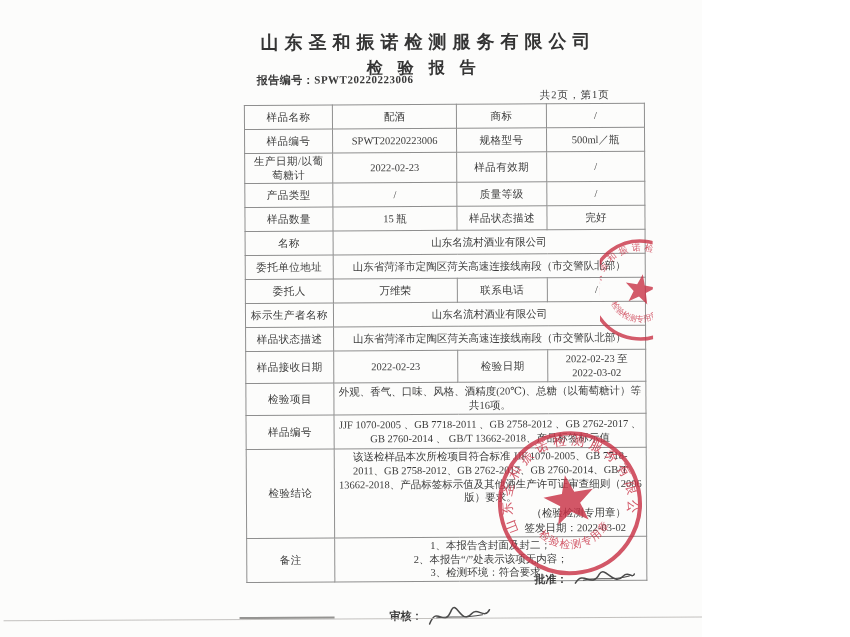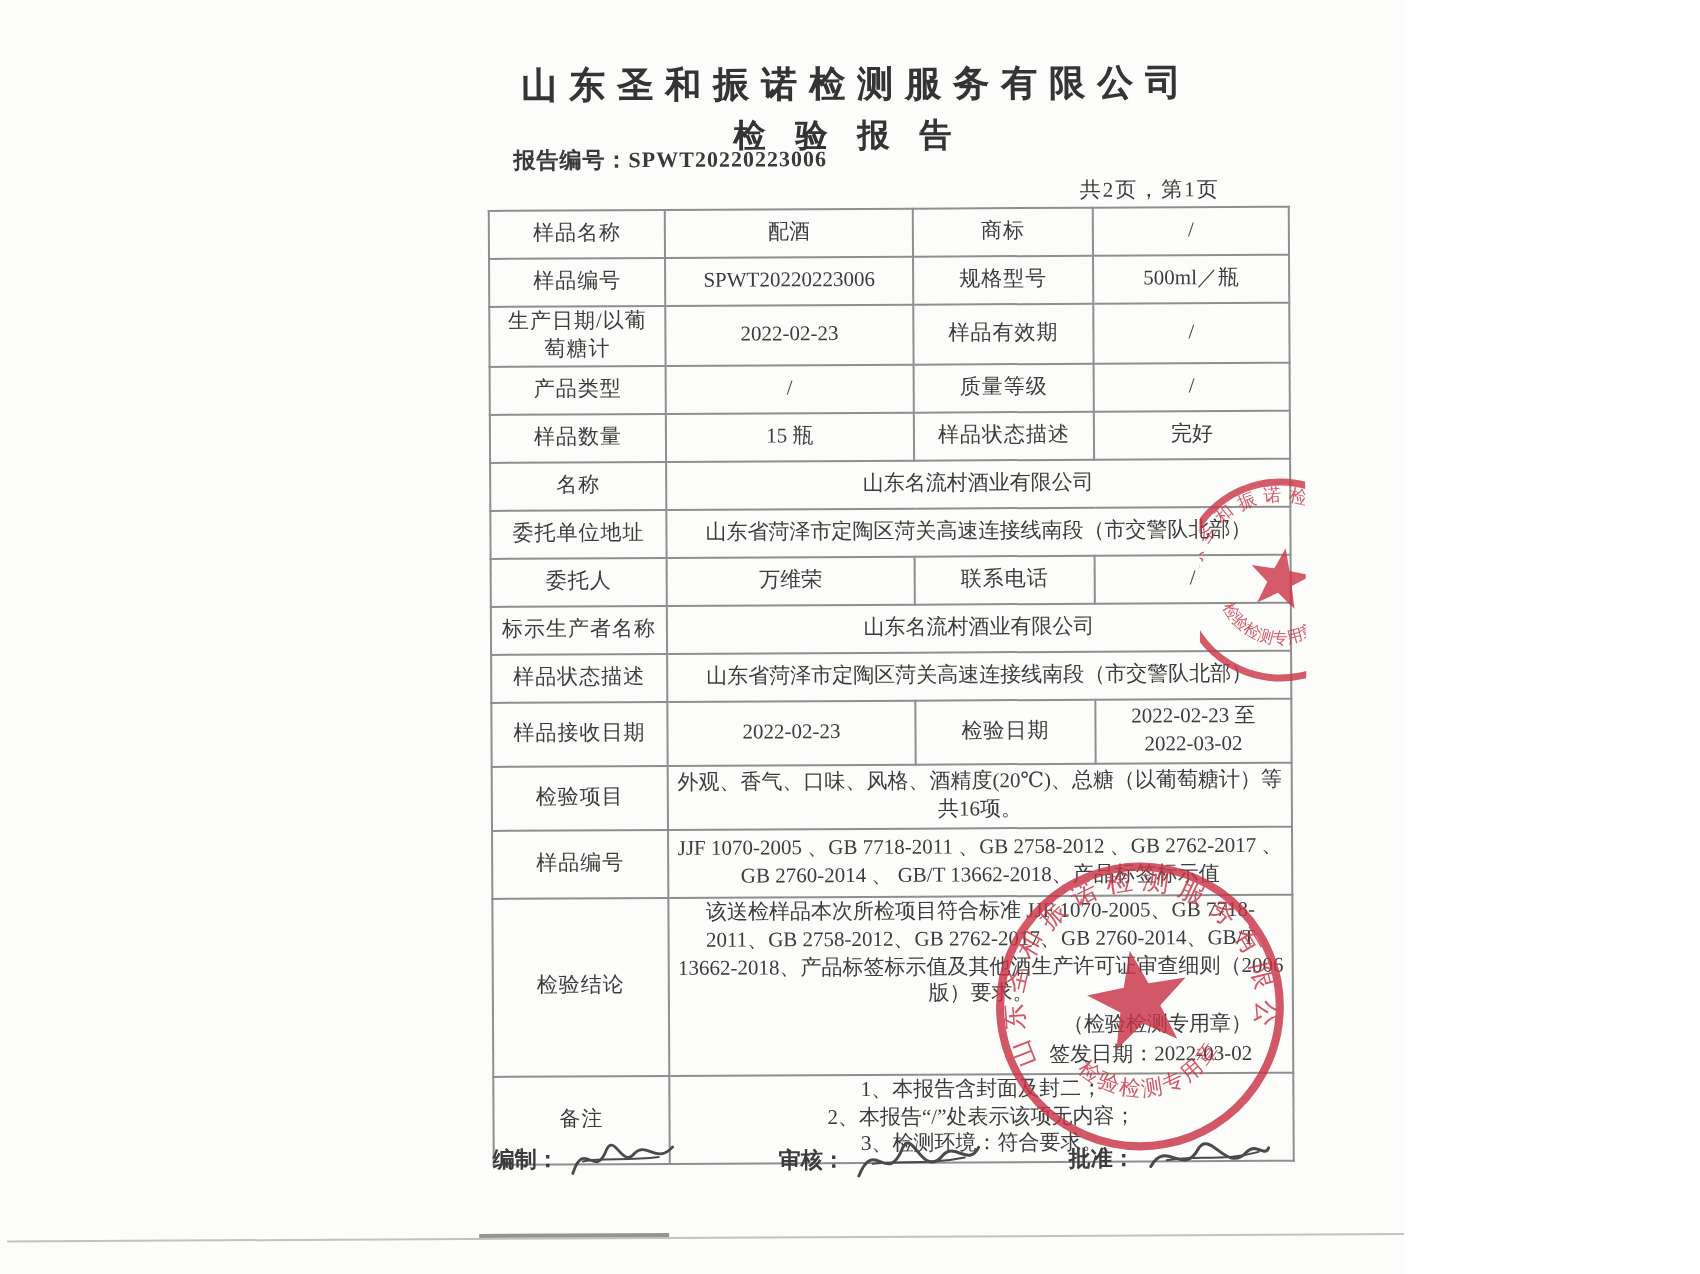--- a/index.html
+++ b/index.html
@@ -192,27 +192,21 @@
         <text font-size="9" fill="#c93347">
           <textPath href="#edgeArcTop" startOffset="1" textLength="168">山东圣和振诺检测服务有限公司</textPath>
         </text>
         <text font-size="8" fill="#c93347">
           <textPath href="#edgeArcBottom" startOffset="2" textLength="56">检验检测专用章</textPath>
         </text>
       </svg>
     </div>
 
     <div class="sig-row">
-      <div class="sig-item" style="left:0px;">
-        <span>编制：</span><svg width="56" height="28" viewBox="0 0 56 28">
-          <path d="M3 20 C9 2 14 24 20 8 C24 0 28 18 34 10 C40 4 45 16 53 7" fill="none" stroke="#4a4a4a" stroke-width="1.4" stroke-linecap="round"></path>
-          <path d="M8 14 C18 12 30 14 46 12" fill="none" stroke="#4a4a4a" stroke-width="1" stroke-linecap="round"></path>
-        </svg>
-      </div>
-      <div class="sig-item" style="left:143px;">
+      <div class="sig-item" style="left:143px;margin-top:36px;">
         <span>审核：</span><svg width="66" height="30" viewBox="0 0 66 30">
           <path d="M3 22 C11 2 17 28 25 8 C30 -2 35 24 45 12 C51 5 58 18 63 8" fill="none" stroke="#4a4a4a" stroke-width="1.5" stroke-linecap="round"></path>
           <path d="M10 16 C22 14 36 17 56 13" fill="none" stroke="#4a4a4a" stroke-width="1" stroke-linecap="round"></path>
         </svg>
       </div>
       <div class="sig-item" style="left:288px;">
         <span>批准：</span><svg width="66" height="30" viewBox="0 0 66 30">
           <path d="M4 18 C12 4 20 24 28 9 C34 0 42 22 52 11 C57 6 61 14 63 9" fill="none" stroke="#4a4a4a" stroke-width="1.5" stroke-linecap="round"></path>
           <path d="M12 15 C26 12 40 16 58 11" fill="none" stroke="#4a4a4a" stroke-width="1" stroke-linecap="round"></path>
         </svg>

